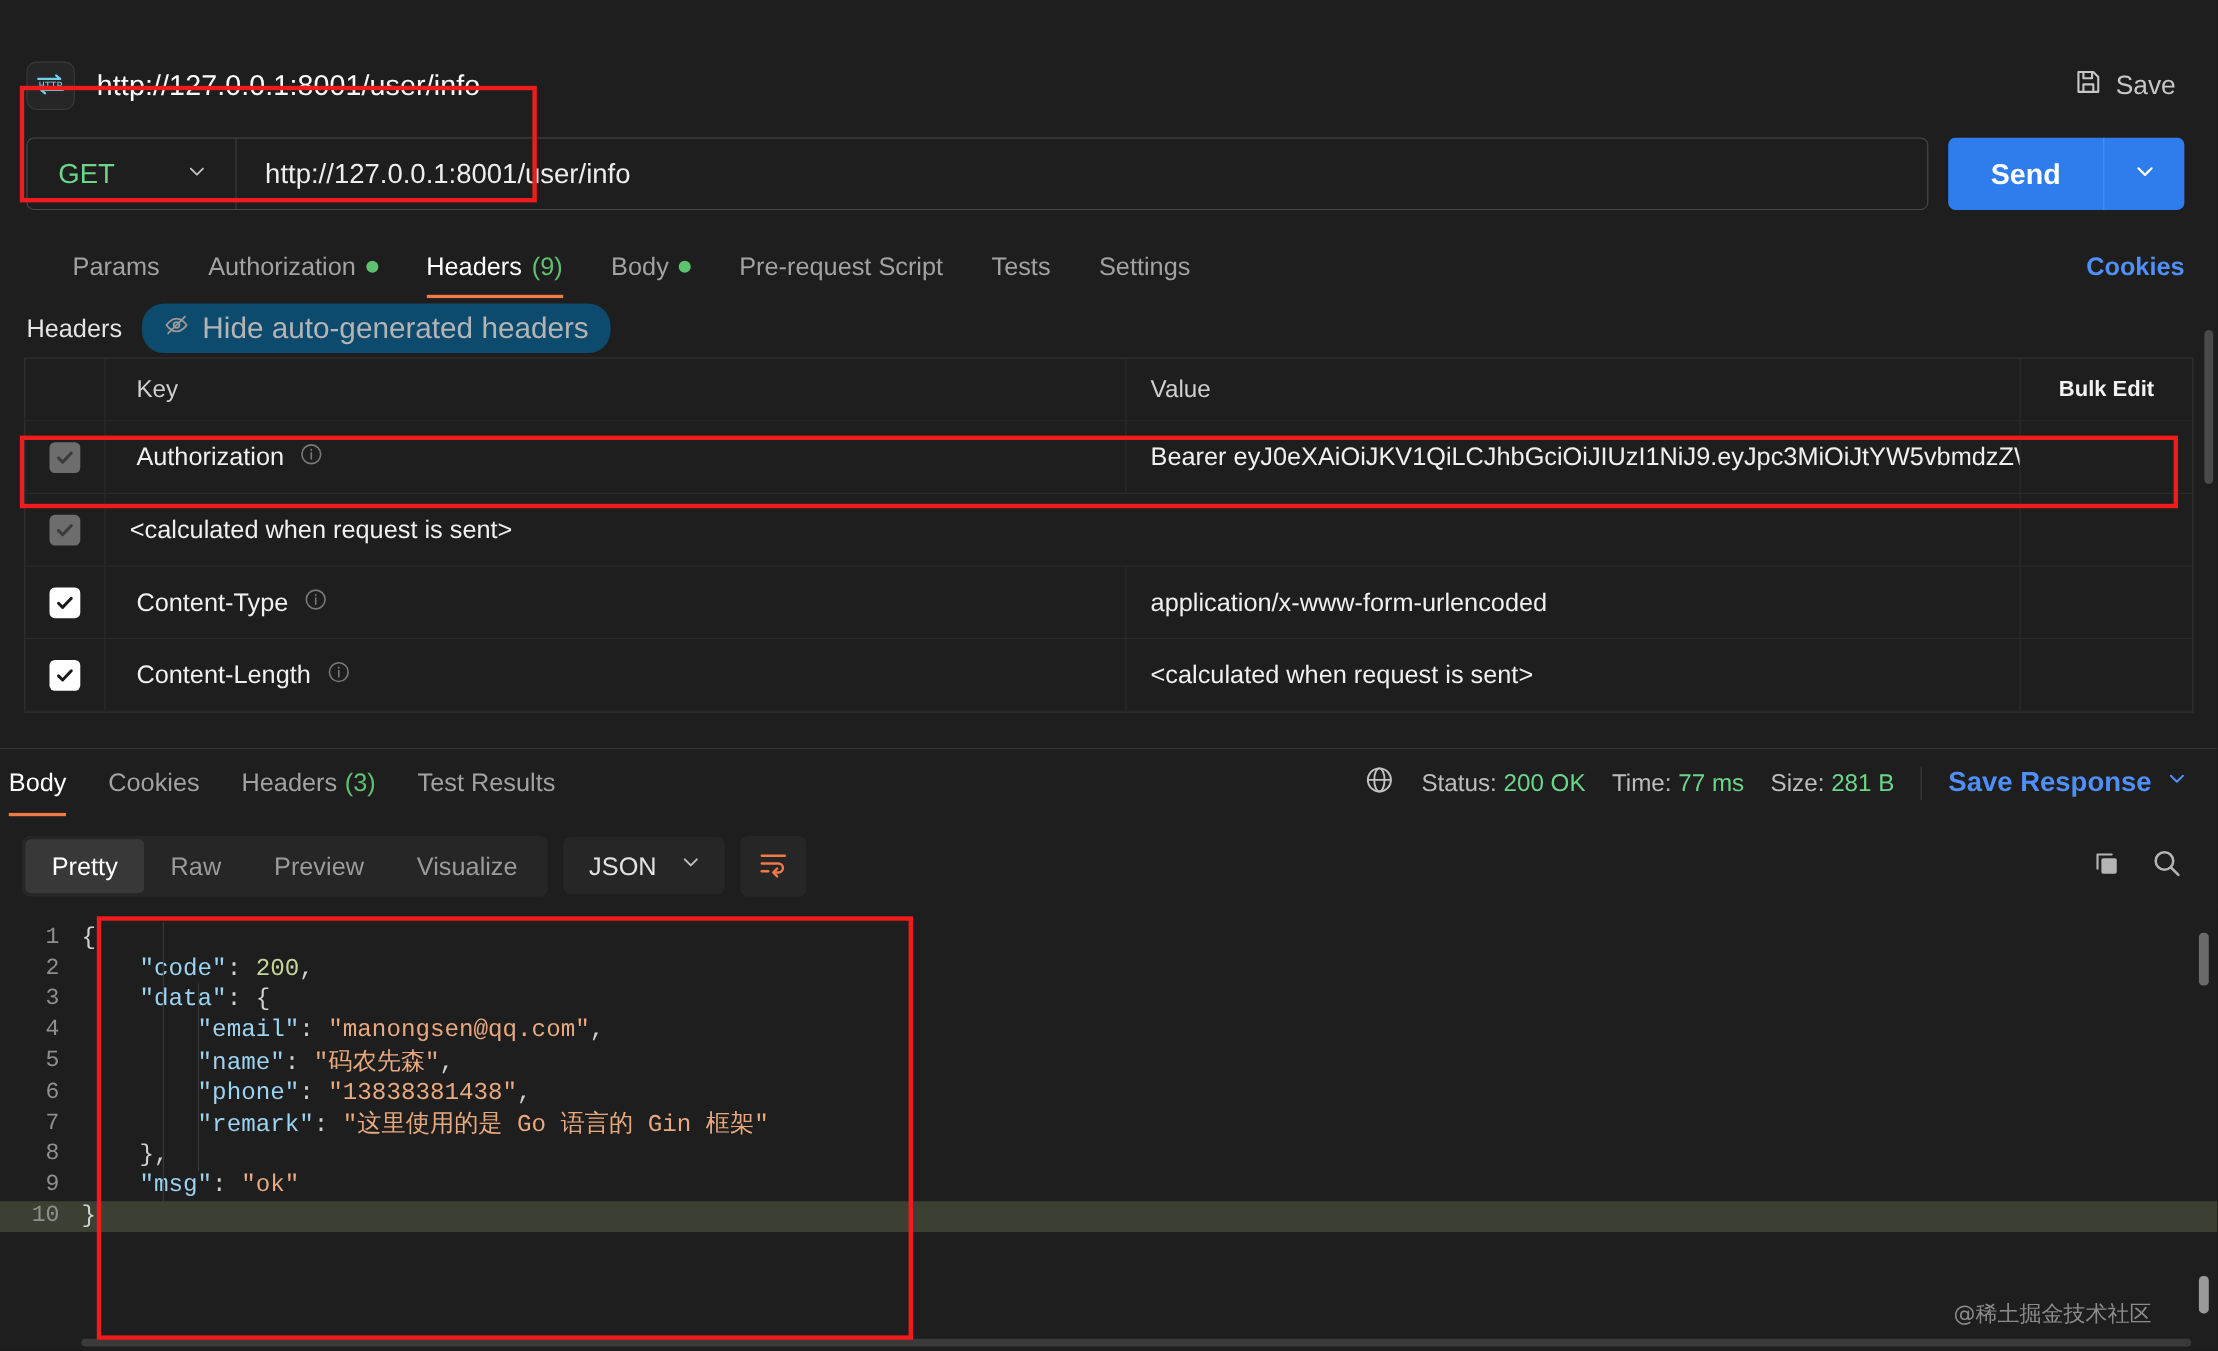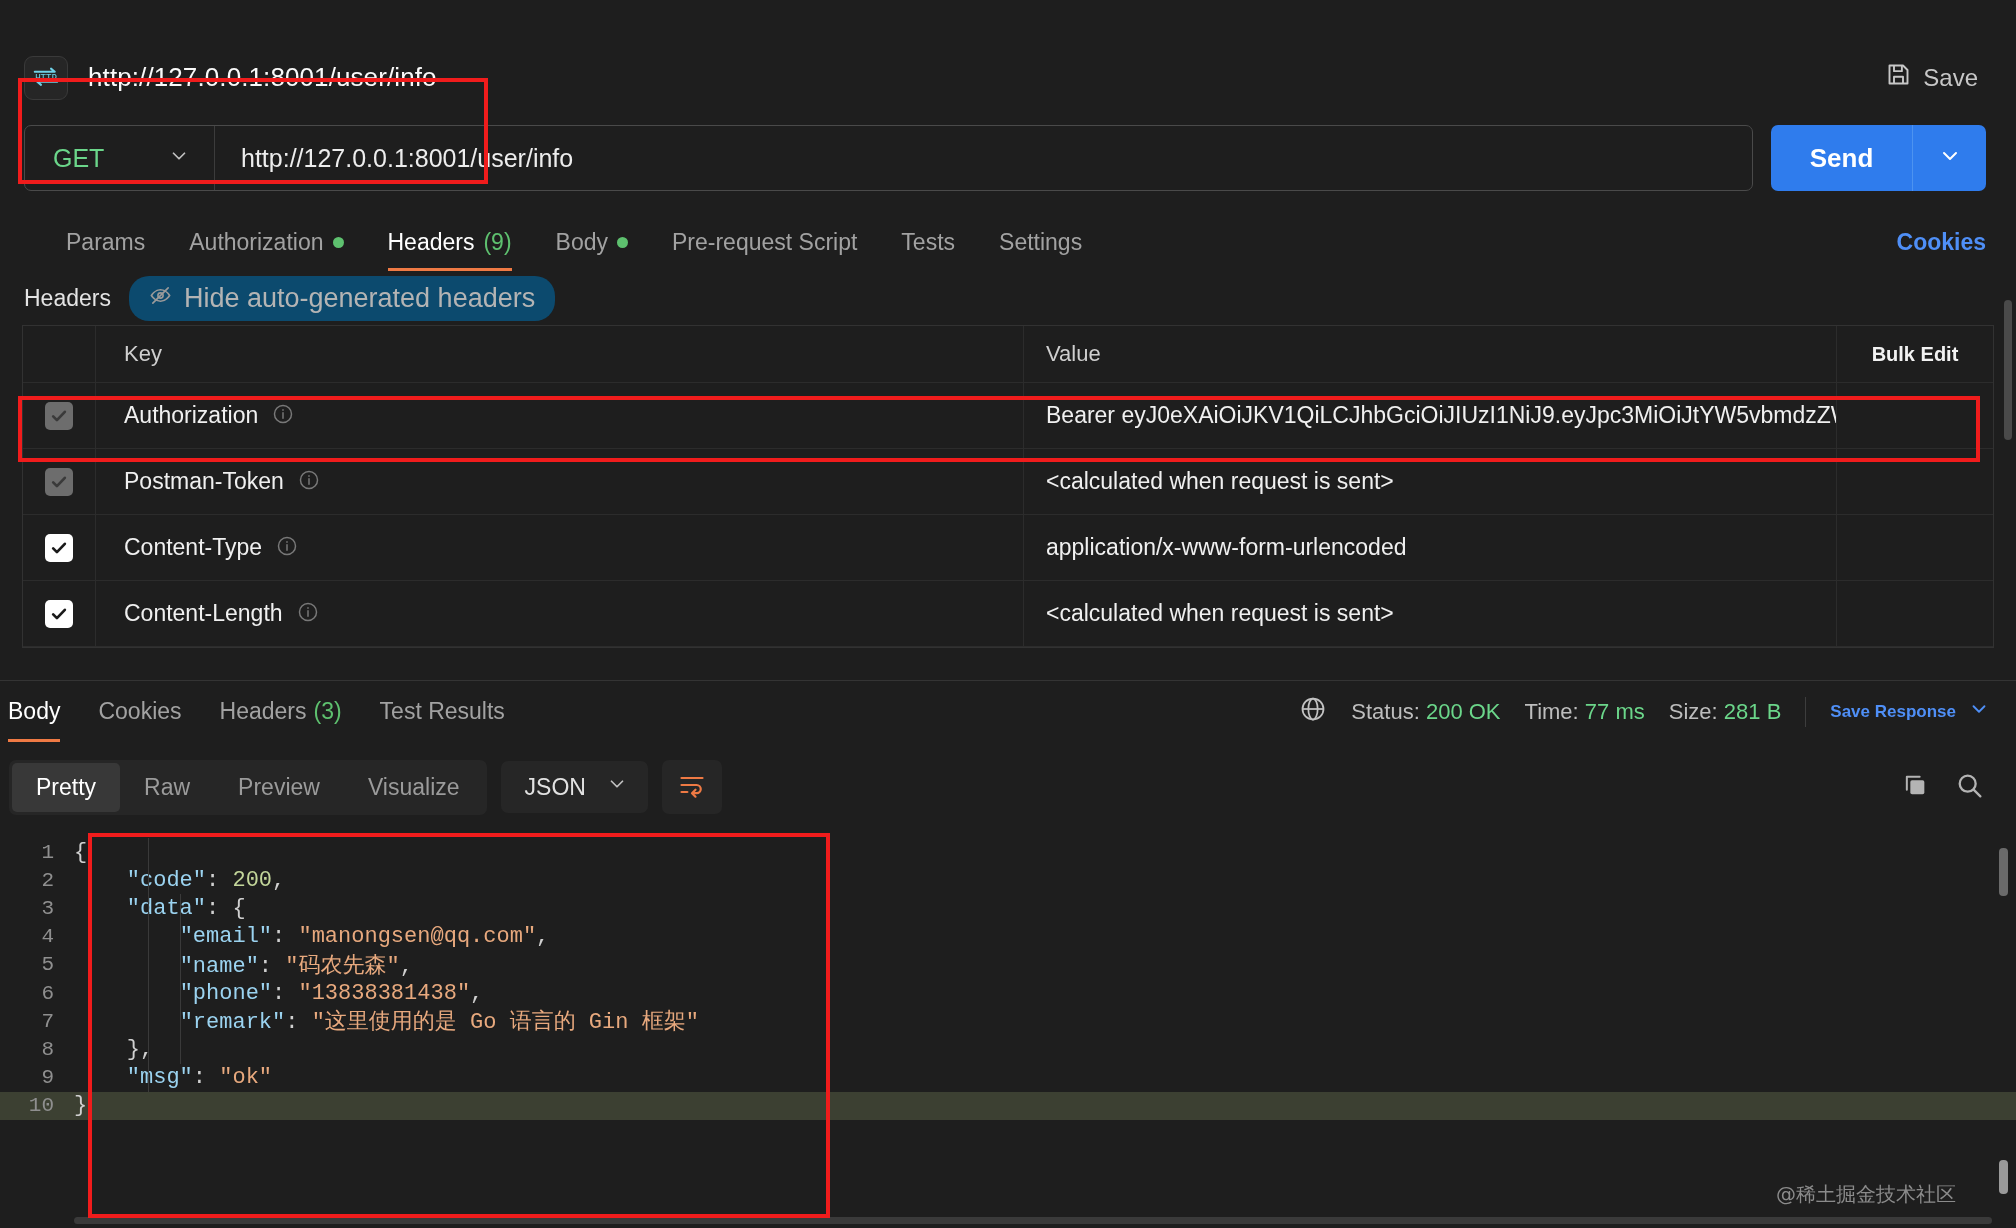--- a/index.html
+++ b/index.html
@@ -169,25 +169,25 @@
   .restab:first-child { padding-left: 8px; }
   .restab.active { color: #ffffff; }
   .restab.active::after {
     content: ""; position: absolute; left: 8px; right: 19px; bottom: 0;
     height: 3px; background: #ef7a44;
   }
   .restab .cnt { color: #5ec16f; }
   .meta { display: flex; align-items: center; gap: 24px; font-size: 22px; color: #bdbdbd; }
   .meta .g { color: #6bd68a; }
   .meta-sep { width: 1px; height: 30px; background: #3d3d3d; }
-  .save-resp { color: #4f8ff7; font-size: 17px; font-weight: 600; display: flex; align-items: center; gap: 12px; cursor: pointer; text-align: right; }
+  .save-resp { color: #4f8ff7; font-size: 25px; font-weight: 600; display: flex; align-items: center; gap: 12px; cursor: pointer; text-align: right; }
 
   
   .viewbar {
-    position: absolute; left: 1px; right: 0; top: 748px;
+    position: absolute; left: 12px; right: 0; top: 748px;
     height: 78px; display: flex; align-items: center;
     padding: 0 26px 0 8px; gap: 14px;
   }
   .segs { display: flex; align-items: center; background: #262626; border-radius: 7px; padding: 3px; }
   .seg { padding: 11px 24px; font-size: 23px; color: #9b9b9b; border-radius: 5px; cursor: pointer; }
   .seg.active { background: #383838; color: #ffffff; }
   .fmt-sel {
     display: flex; align-items: center; gap: 20px;
     background: #262626; border-radius: 7px;
     padding: 12px 20px 12px 24px; font-size: 23px; color: #e2e2e2; cursor: pointer;
@@ -362,29 +362,20 @@
   </div>
 
   <div class="trow">
     <div class="c-chk">
       <span class="chk dim">
         <svg width="20" height="20" viewBox="0 0 24 24" fill="none" stroke="#3a3a3a" stroke-width="3.2">
             <path d="M5 12.5l4.5 4.5L19 7" stroke-linecap="round" stroke-linejoin="round"></path>
           </svg>
       </span>
     </div>
-    <div class="c-key">
-      <span class="td">Postman-Token</span>
-      <span class="info-ic">
-        <svg width="22" height="22" viewBox="0 0 24 24" fill="none" stroke="#b0b0b0" stroke-width="1.6">
-            <circle cx="12" cy="12" r="9.3"></circle>
-            <path d="M12 10.5v6.2M12 7.3v.6" stroke-linecap="round"></path>
-          </svg>
-      </span>
-    </div>
     <div class="c-val">
       <span class="td">&lt;calculated when request is sent&gt;</span>
     </div>
     <div class="c-bulk"></div>
   </div>
 
   <div class="trow">
     <div class="c-chk">
       <span class="chk on">
         <svg width="20" height="20" viewBox="0 0 24 24" fill="none" stroke="#1a1a1a" stroke-width="3.2">

